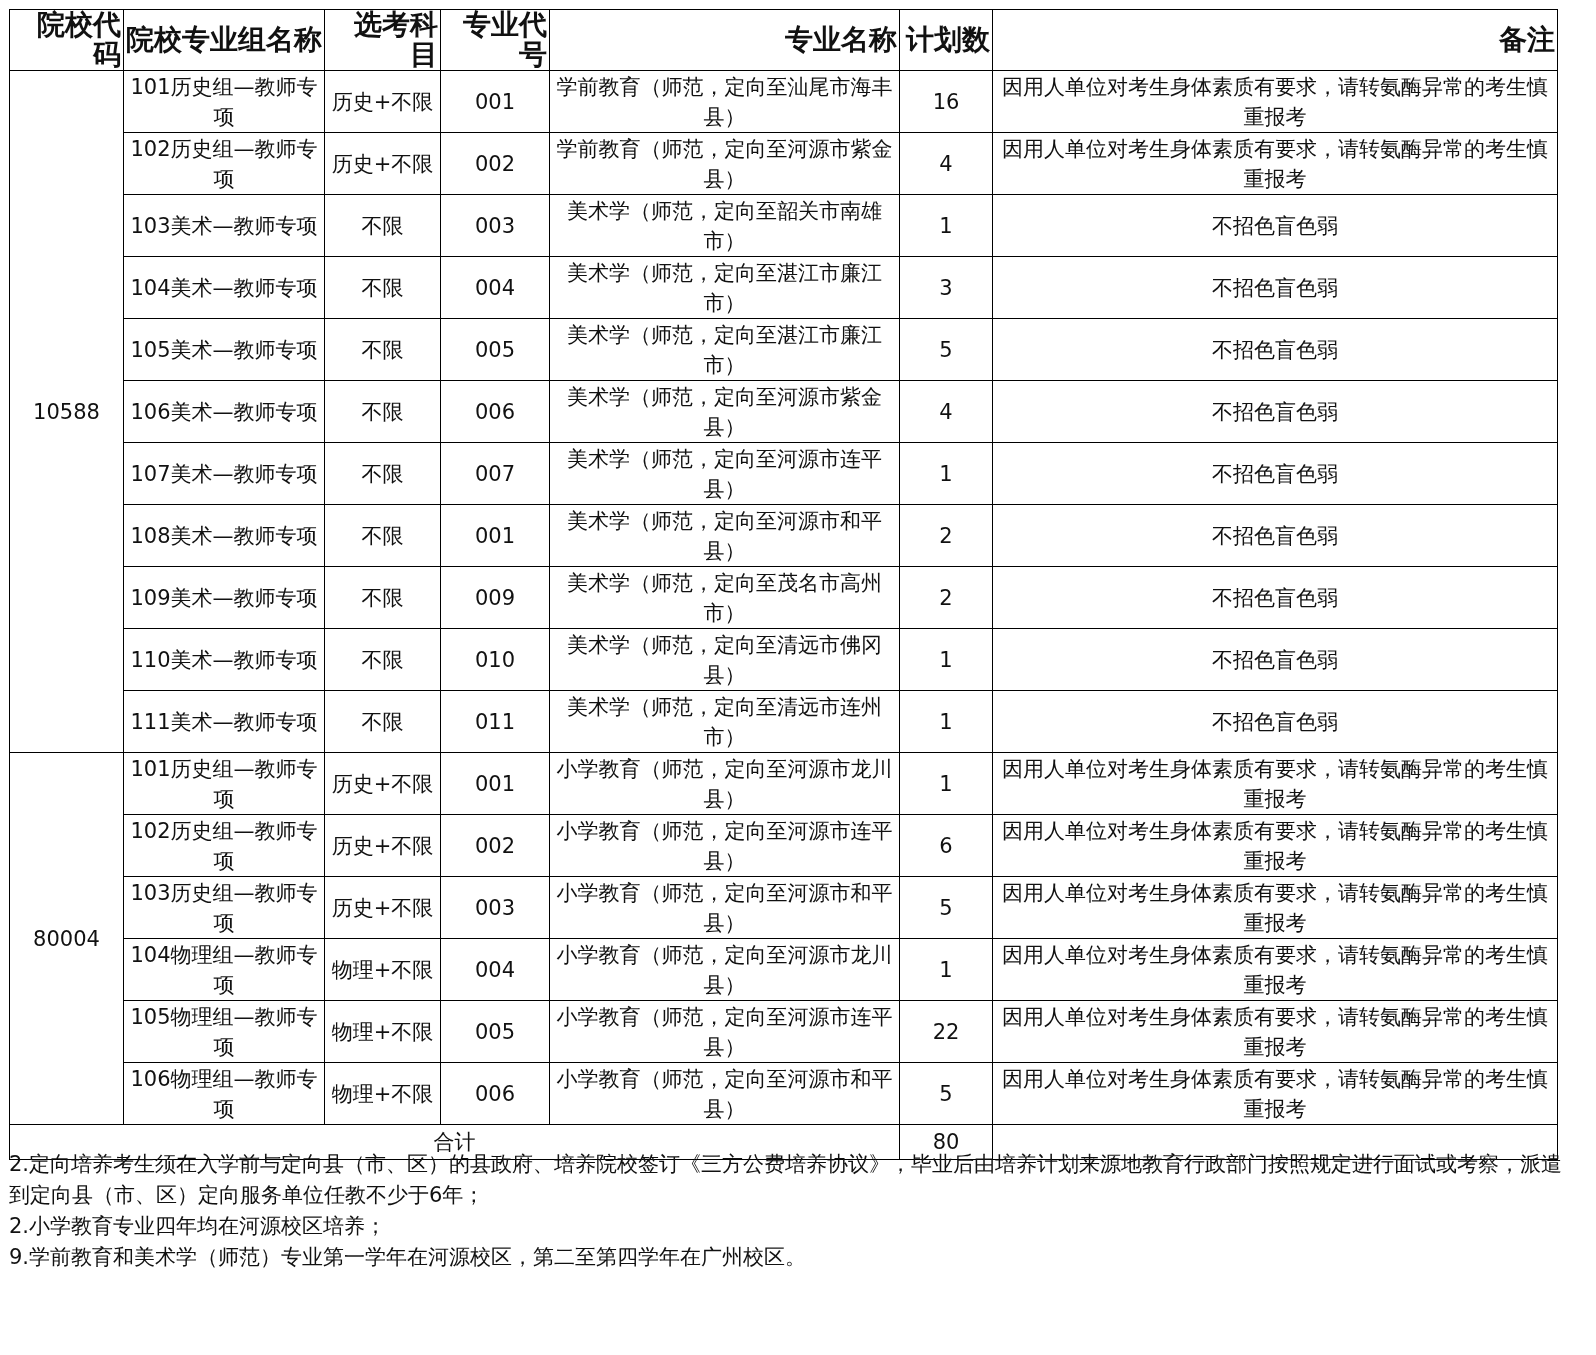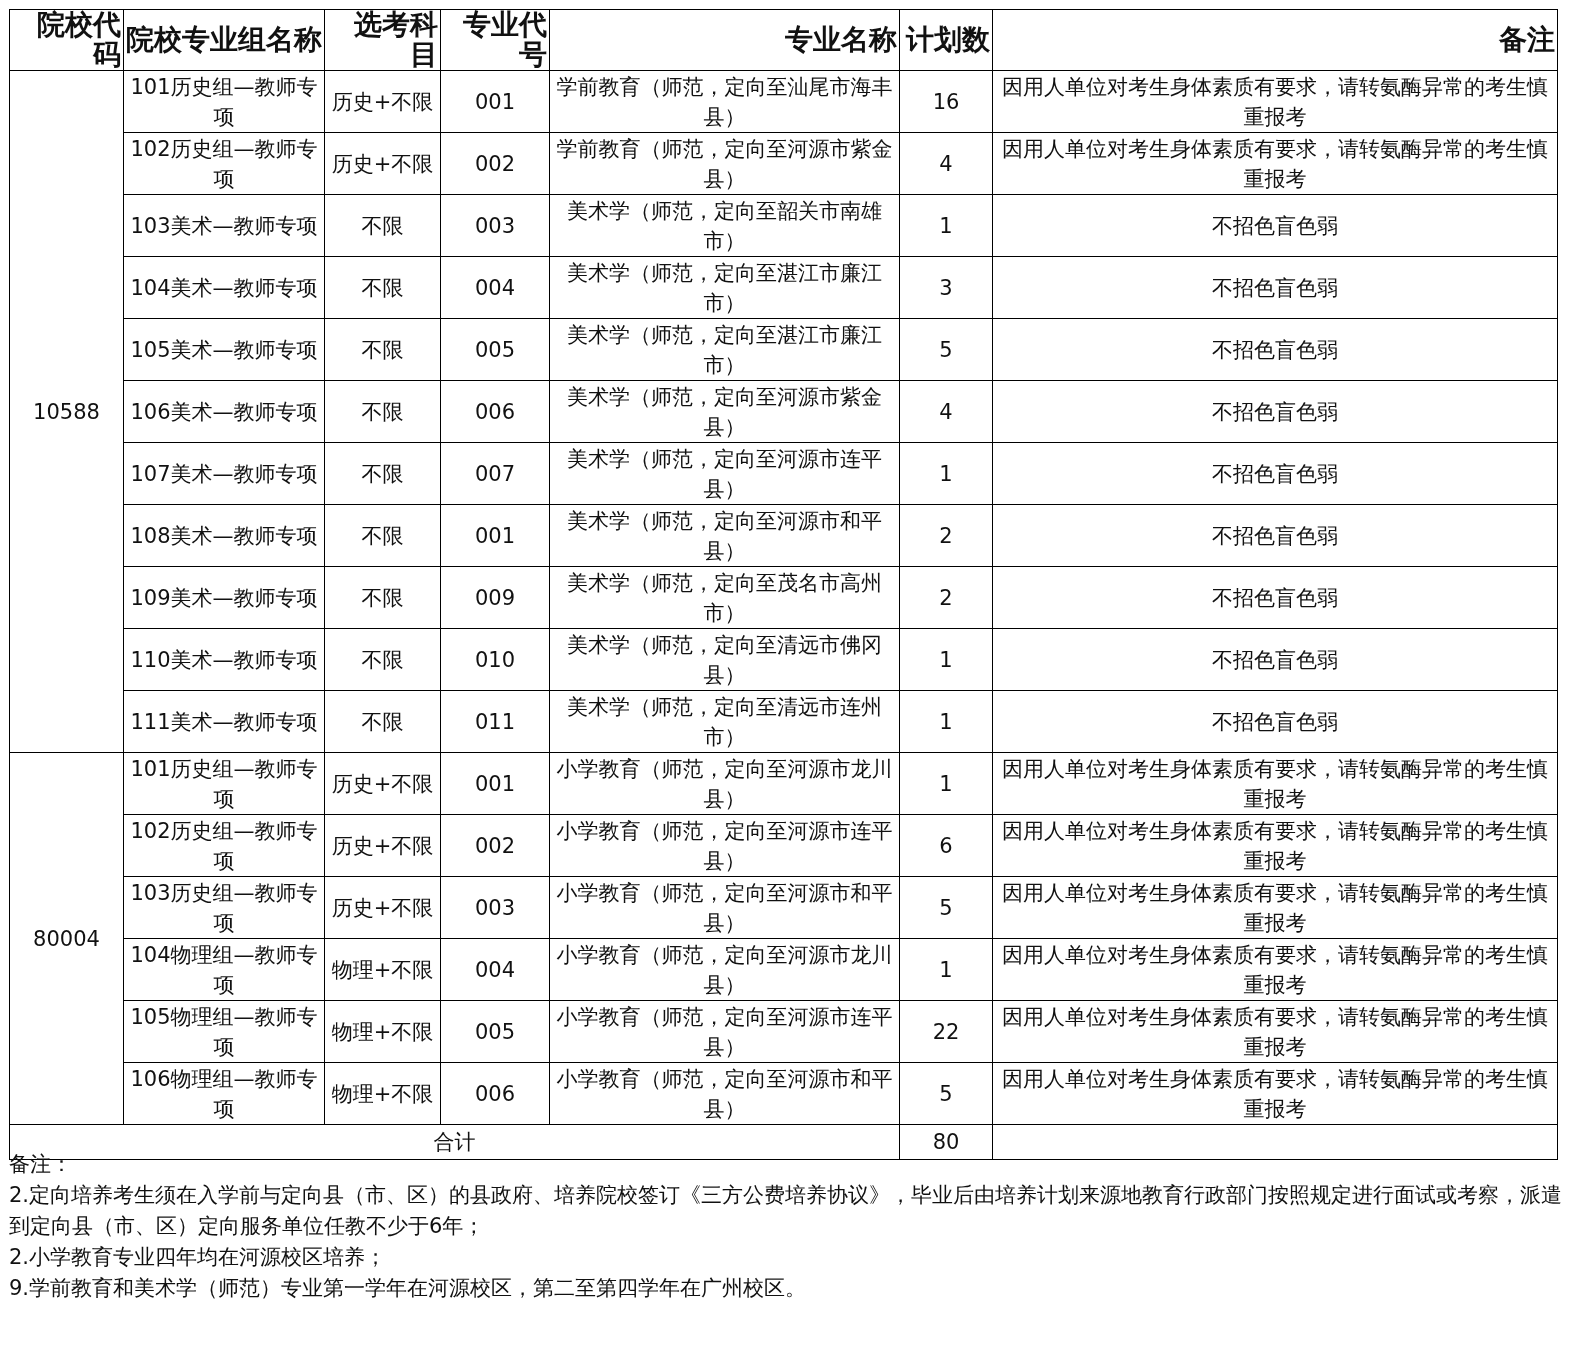--- a/index.html
+++ b/index.html
@@ -184,17 +184,16 @@
       </tr>
       <tr class="total">
         <td colspan="5">合计</td>
         <td>80</td>
         <td></td>
       </tr>
     </tbody>
 </table>
 
 <div class="notes">
-  <div>备注：</div>
   <div>2.定向培养考生须在入学前与定向县（市、区）的县政府、培养院校签订《三方公费培养协议》，毕业后由培养计划来源地教育行政部门按照规定进行面试或考察，派遣到定向县（市、区）定向服务单位任教不少于6年；</div>
   <div>2.小学教育专业四年均在河源校区培养；</div>
   <div>9.学前教育和美术学（师范）专业第一学年在河源校区，第二至第四学年在广州校区。</div>
 </div>
 
 </body></html>

